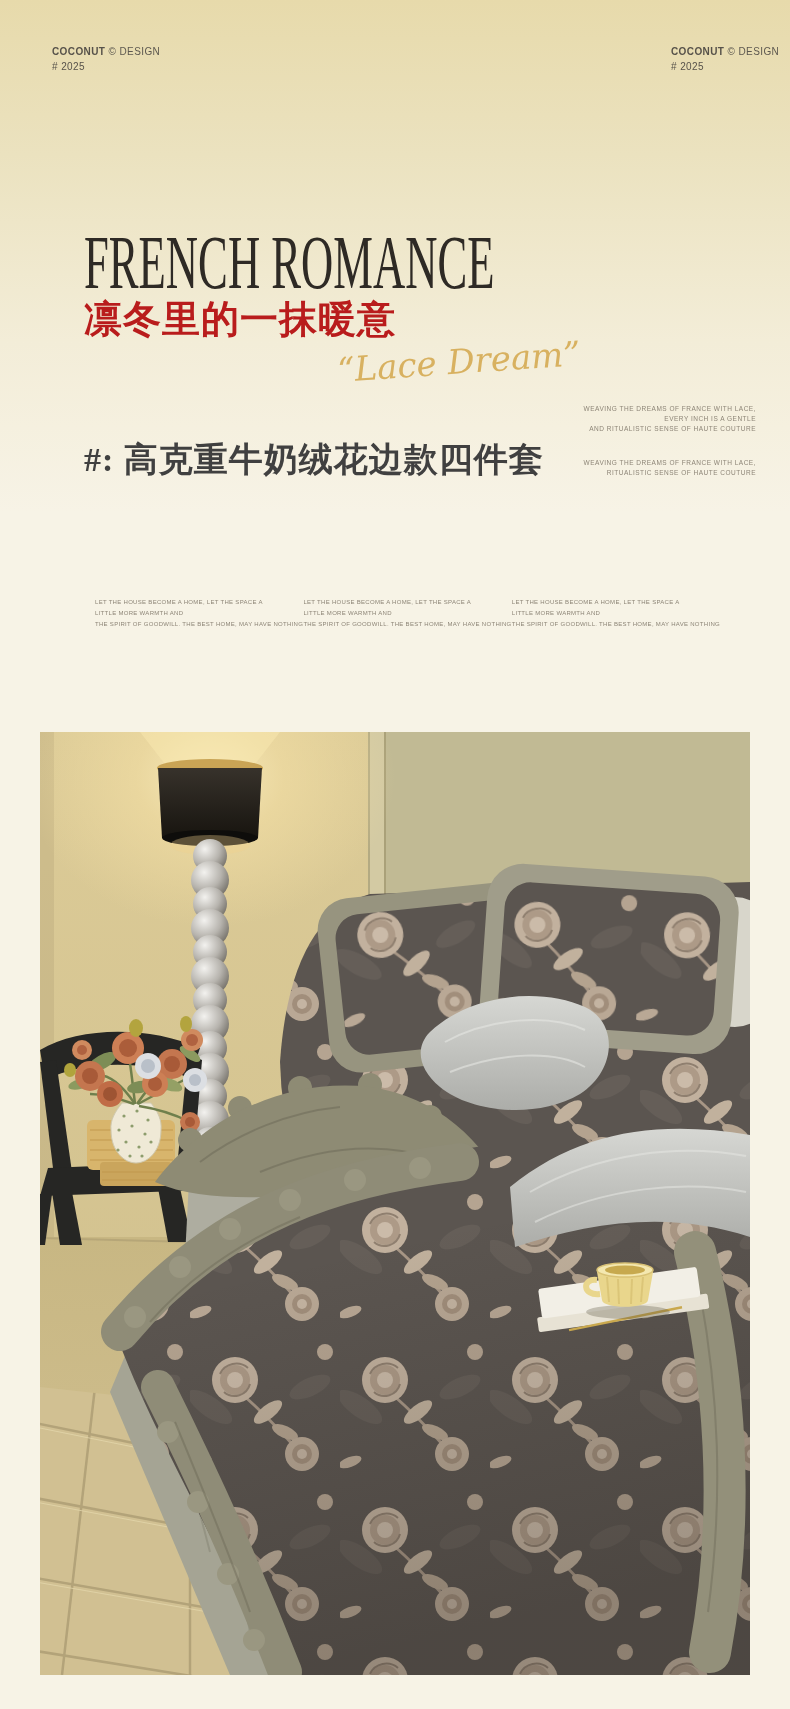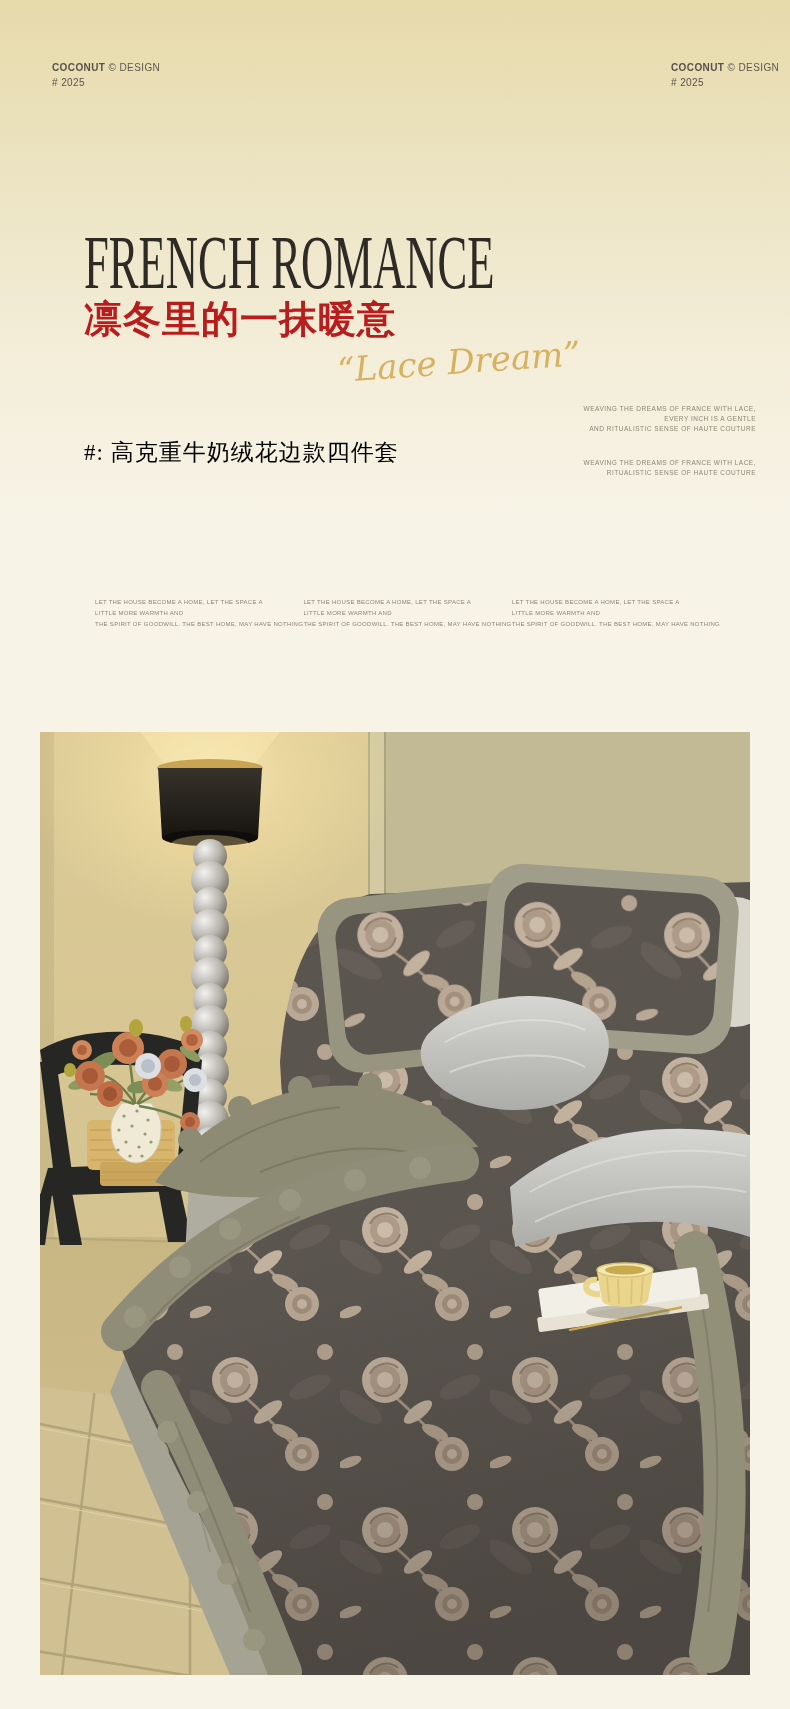--- a/index.html
+++ b/index.html
@@ -2,21 +2,21 @@
 <html><head>
 <meta charset="utf-8">
 <style>
   html,body{margin:0;padding:0;}
   body{
     width:790px;height:1709px;position:relative;overflow:hidden;
     background:linear-gradient(180deg,#e7daab 0%,#ebe2bf 9%,#f3edd8 20%,#f7f3e6 30%,#f7f3e6 100%);
     font-family:"Liberation Sans","DejaVu Sans",sans-serif;color:#2e2a25;
   }
   
-  .brand{position:absolute;top:60px;font-size:10px;letter-spacing:.4px;color:#57524a;line-height:15px;}
+  .brand{position:absolute;top:44px;font-size:10px;letter-spacing:.4px;color:#57524a;line-height:15px;}
   .brand-left{left:52px;}
   .brand-right{left:671px;}
   .brand .bn{font-weight:bold;}
   .brand .bm{font-weight:normal;color:#5d584f;}
   .brand .by{display:block;font-weight:normal;color:#57524a;}
   
   .title-en{
     position:absolute;left:84px;top:220px;margin:0;white-space:nowrap;
     font-family:"Liberation Serif","DejaVu Serif",serif;font-weight:400;
     font-size:62px;color:#2e2a25;transform:scale(.72,1.22);transform-origin:left top;letter-spacing:0;
@@ -30,22 +30,22 @@
     position:absolute;left:336px;top:350px;white-space:nowrap;
     font-family:"DejaVu Serif","Liberation Serif",serif;font-style:italic;
     font-size:34px;color:#d8b160;transform:rotate(-4deg);transform-origin:left top;
   }
   .note{position:absolute;right:34px;text-align:right;font-size:6.5px;letter-spacing:.5px;
     color:#8d8577;line-height:10px;white-space:nowrap;}
   .note-top{top:404px;}
   .note-bottom{top:458px;}
   .hashtag{
     position:absolute;left:84px;top:437px;margin:0;white-space:nowrap;
-    font-family:"Liberation Serif","DejaVu Serif",serif;font-weight:400;
-    font-size:23px;letter-spacing:1px;color:#000000;
+    font-family:"Liberation Serif","DejaVu Serif",serif;font-weight:700;
+    font-size:34px;letter-spacing:1px;color:#404040;
   }
   
   .info-row{position:absolute;left:95px;right:70px;top:597px;display:flex;justify-content:space-between;}
   .info-col{font-size:6px;letter-spacing:.3px;line-height:11px;color:#8d8577;white-space:nowrap;}
   
   .photo{position:absolute;left:40px;top:732px;width:710px;height:943px;margin:0;background:#d6c695;}
   .photo svg{display:block;}
 </style>
 </head>
 <body>

